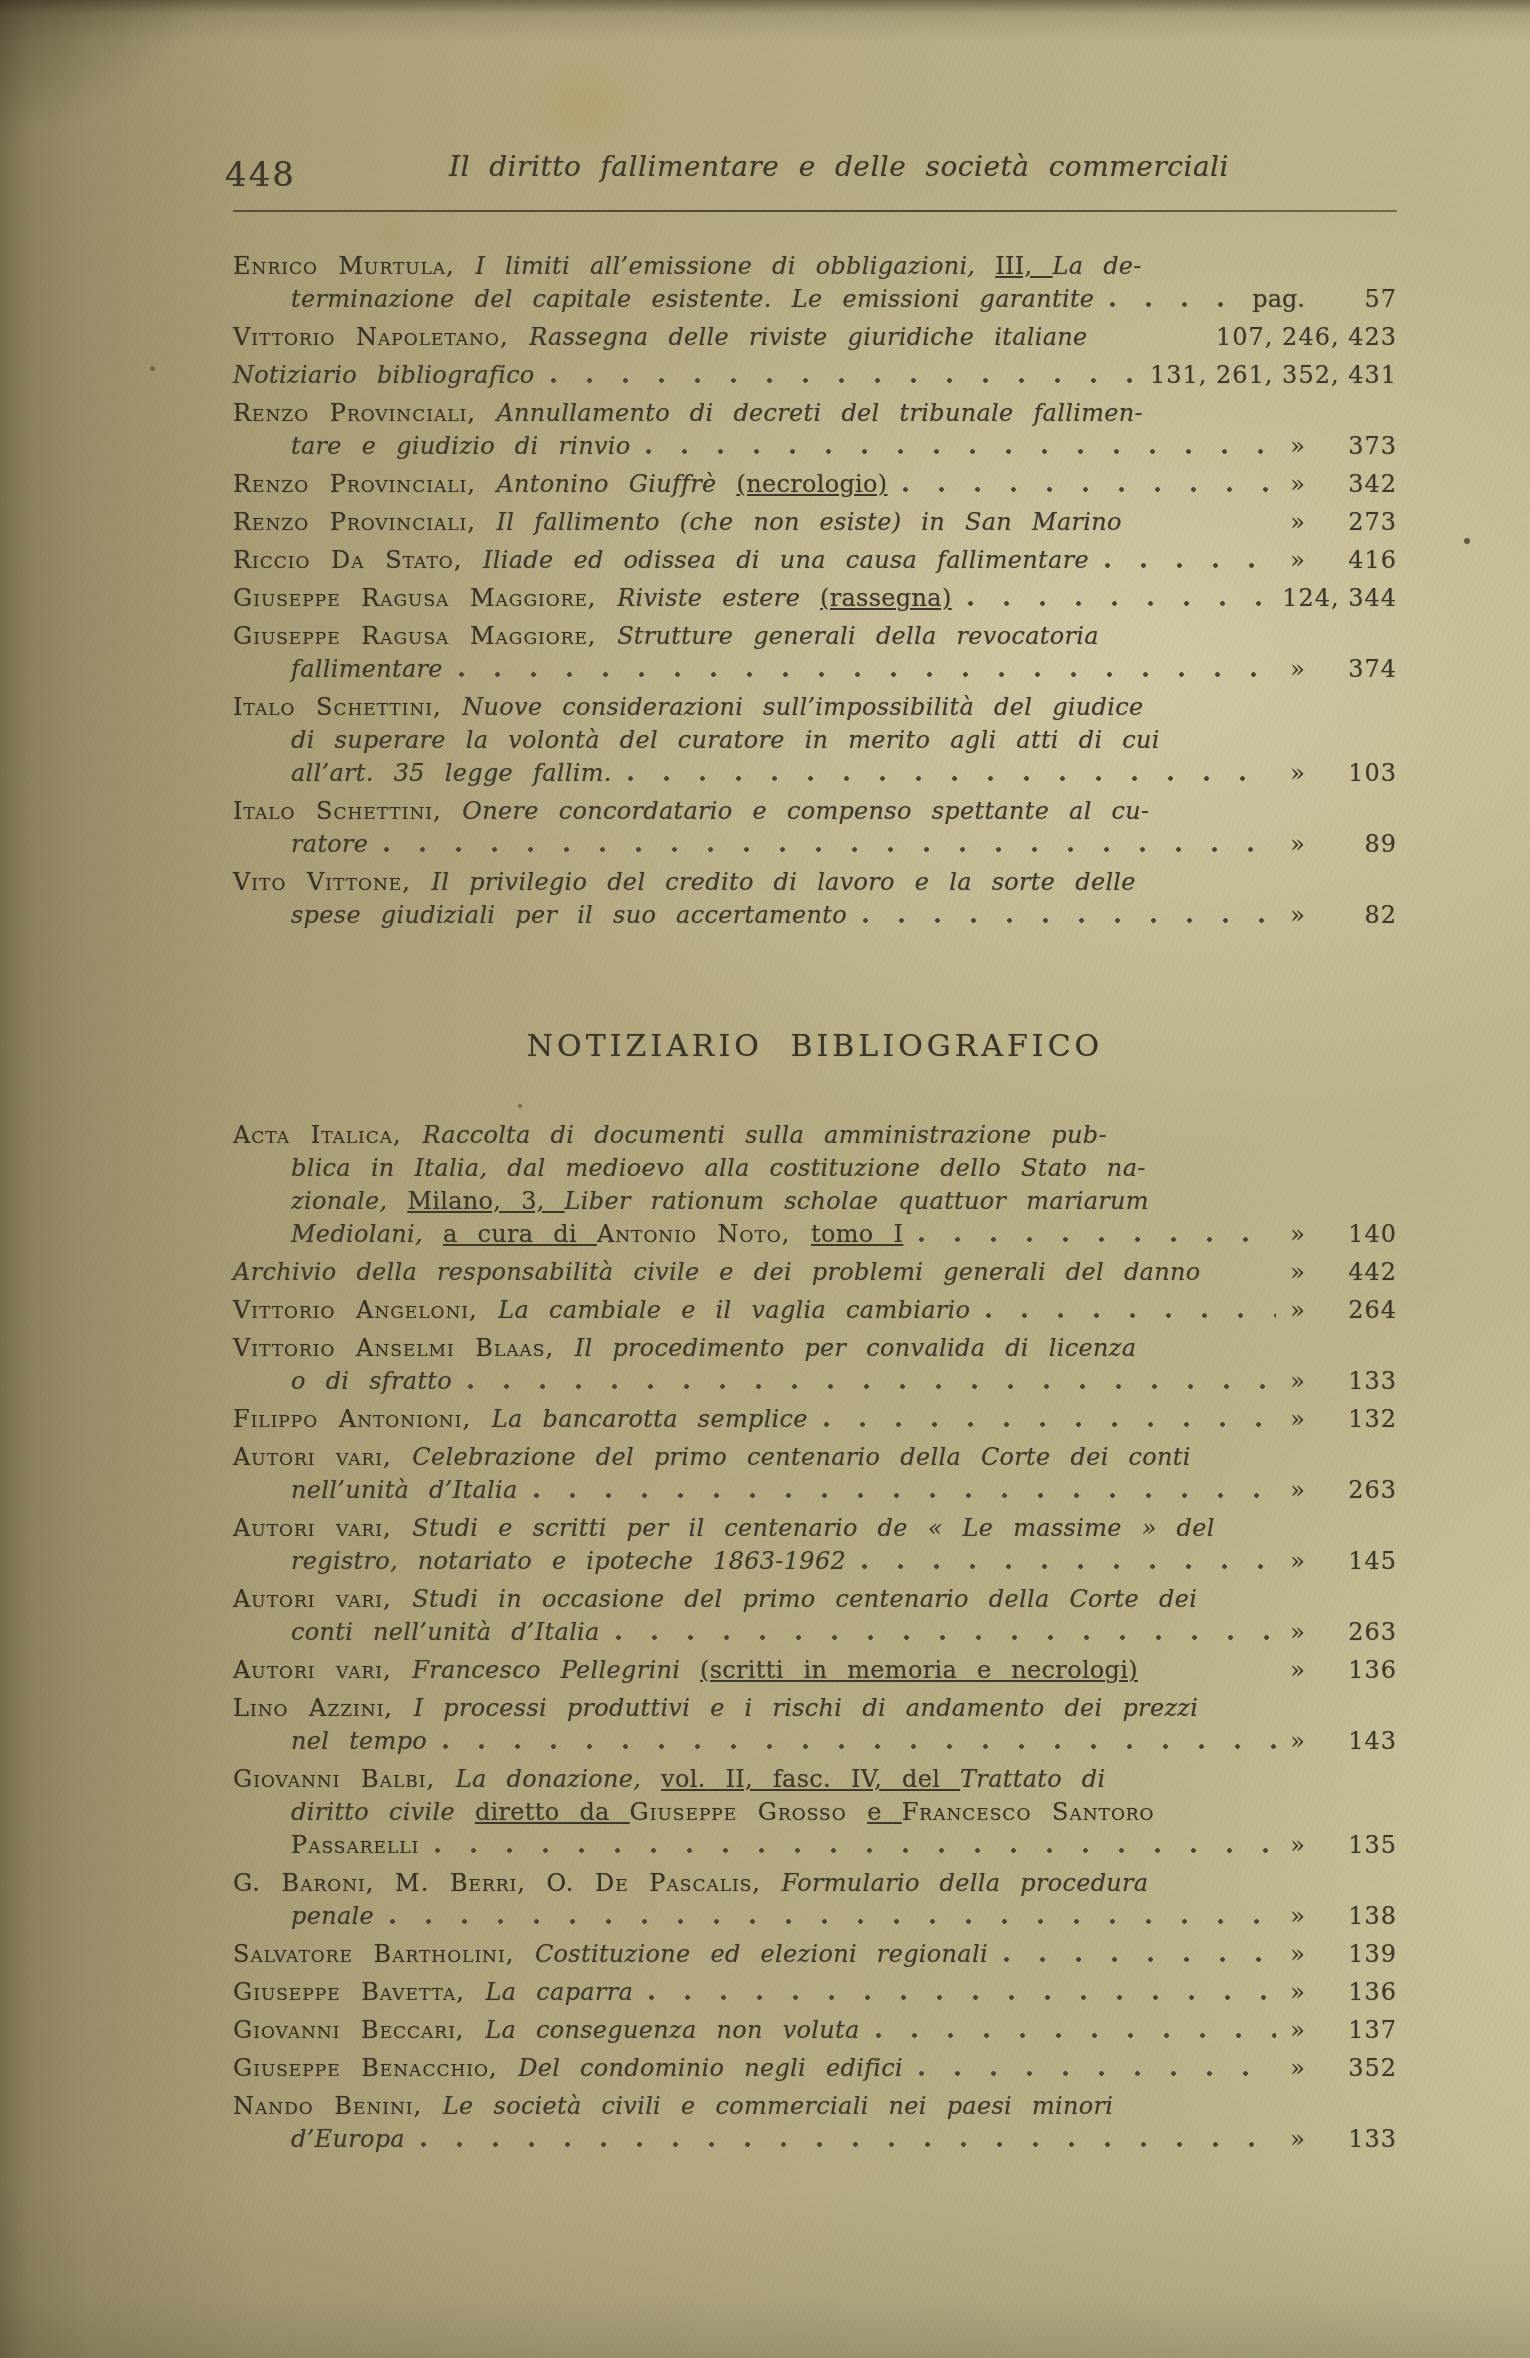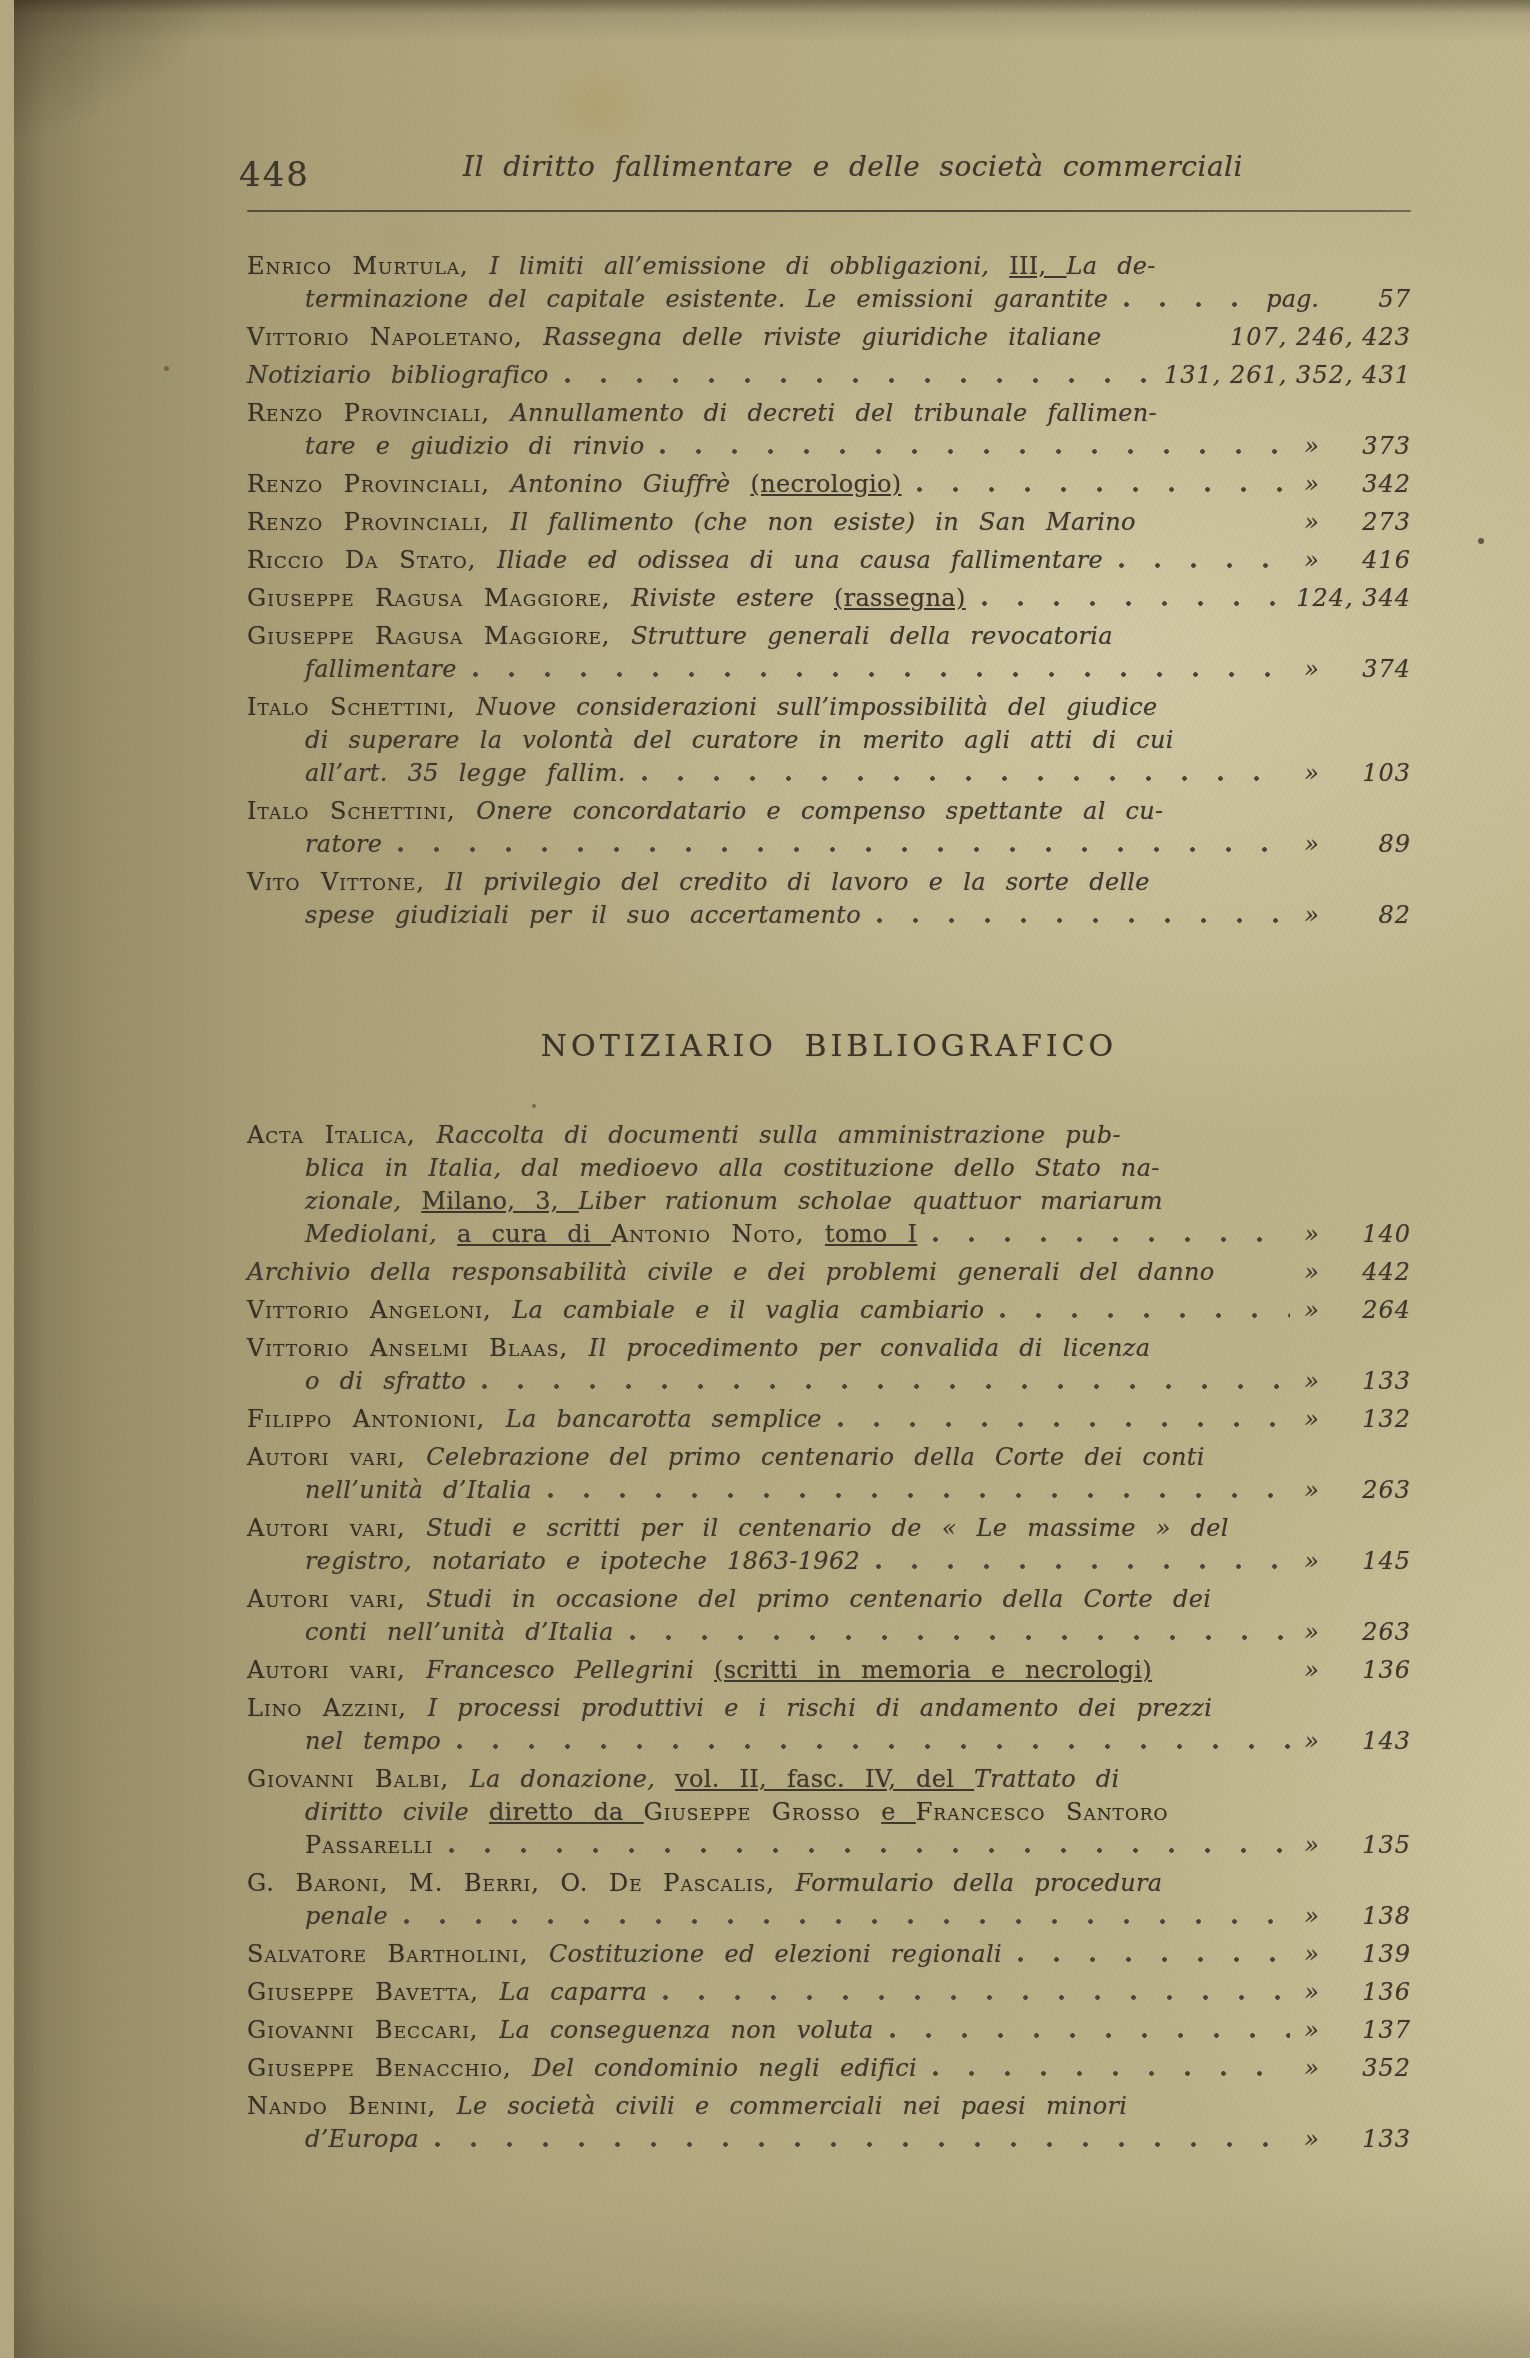--- a/index.html
+++ b/index.html
@@ -14,21 +14,20 @@
     background-color:#b2a77f;
     background-image:
       radial-gradient(420px 320px at -60px -70px, rgba(38,30,18,0.55), rgba(38,30,18,0) 68%),
       linear-gradient(180deg, rgba(50,42,28,0.50) 0px, rgba(50,42,28,0.14) 14px, rgba(50,42,28,0) 42px),
       linear-gradient(90deg, rgba(62,52,34,0.42) 0px, rgba(62,52,34,0.22) 30px, rgba(62,52,34,0.10) 90px, rgba(62,52,34,0) 260px),
       linear-gradient(0deg, rgba(58,50,33,0.22) 0px, rgba(58,50,33,0.08) 60px, rgba(58,50,33,0) 170px),
       repeating-linear-gradient(115deg, rgba(90,80,55,0.03) 0 2px, rgba(0,0,0,0) 2px 5px),
       radial-gradient(1000px 700px at 72% 28%, rgba(233,226,196,0.50), rgba(233,226,196,0) 70%),
       radial-gradient(700px 900px at 103% 78%, rgba(228,221,190,0.40), rgba(228,221,190,0) 65%),
       linear-gradient(90deg, #a2966f 0%, #b2a77f 35%, #bcb289 75%, #c0b68d 100%);
-    margin-left: 14px;
   }
   .content{position:absolute;left:233px;top:0;width:1164px;text-shadow:0 0 1px rgba(62,56,44,0.5);}
   .header{position:relative;margin-top:150px;height:44px;}
   .pagenum{position:absolute;left:-8px;bottom:0;font-size:34px;letter-spacing:2px;}
   .runtitle{display:block;text-align:center;font-style:italic;font-size:28px;word-spacing:0.35em;letter-spacing:0.5px;transform:translateX(24px);}
   .rule{margin-top:16px;height:2px;border-radius:1px;
     background:linear-gradient(90deg, rgba(72,64,50,0.85), rgba(72,64,50,0.95) 60%, rgba(72,64,50,0.65));
     box-shadow:0 3px 2px -1px rgba(74,67,56,0.32);}
   .entries{margin-top:38px;}
   .entry{margin-bottom:5px;}
@@ -36,21 +35,21 @@
   .line.indent{padding-left:58px;}
   .txt{white-space:pre;word-spacing:0.5em;letter-spacing:0.3px;}
   .sc{font-variant:small-caps;letter-spacing:1px;color:#373126;}
   .it{font-style:italic;}
   .rm{font-style:normal;text-decoration:underline;}
   .leader{
     flex:1 1 30px;min-width:24px;height:5px;align-self:flex-end;margin:0 14px 9px 16px;
     background-image:radial-gradient(circle at 2.5px 2.5px,#4a4336 2px,rgba(0,0,0,0) 2.6px);
     background-size:36px 5px;background-repeat:repeat-x;
   }
-  .ref{margin-left:auto;display:flex;align-items:flex-end;white-space:pre;font-style:italic;}
+  .ref{margin-left:auto;display:flex;align-items:flex-end;white-space:pre;}
   .reflab{font-size:24px;}
   .refnum{display:inline-block;min-width:92px;text-align:right;font-size:24px;letter-spacing:1px;}
   .sechead{margin:96px 0 56px;text-align:center;font-weight:normal;font-size:30px;letter-spacing:4px;word-spacing:14px;color:#3a3429;}
   .speck{position:absolute;border-radius:50%;background:#4a4030;}
   .sp1{left:1464px;top:538px;width:6px;height:6px;opacity:.8;}
   .sp2{left:518px;top:1104px;width:4px;height:4px;opacity:.6;}
   .sp3{left:150px;top:366px;width:5px;height:5px;background:#6b4a35;opacity:.7;}
   .stain{position:absolute;border-radius:50%;}
   .st1{left:500px;top:36px;width:170px;height:140px;background:radial-gradient(closest-side,rgba(170,140,60,0.22),rgba(170,140,60,0) 72%);}
   .st2{left:340px;top:196px;width:100px;height:80px;background:radial-gradient(closest-side,rgba(160,130,60,0.12),rgba(0,0,0,0) 70%);}

